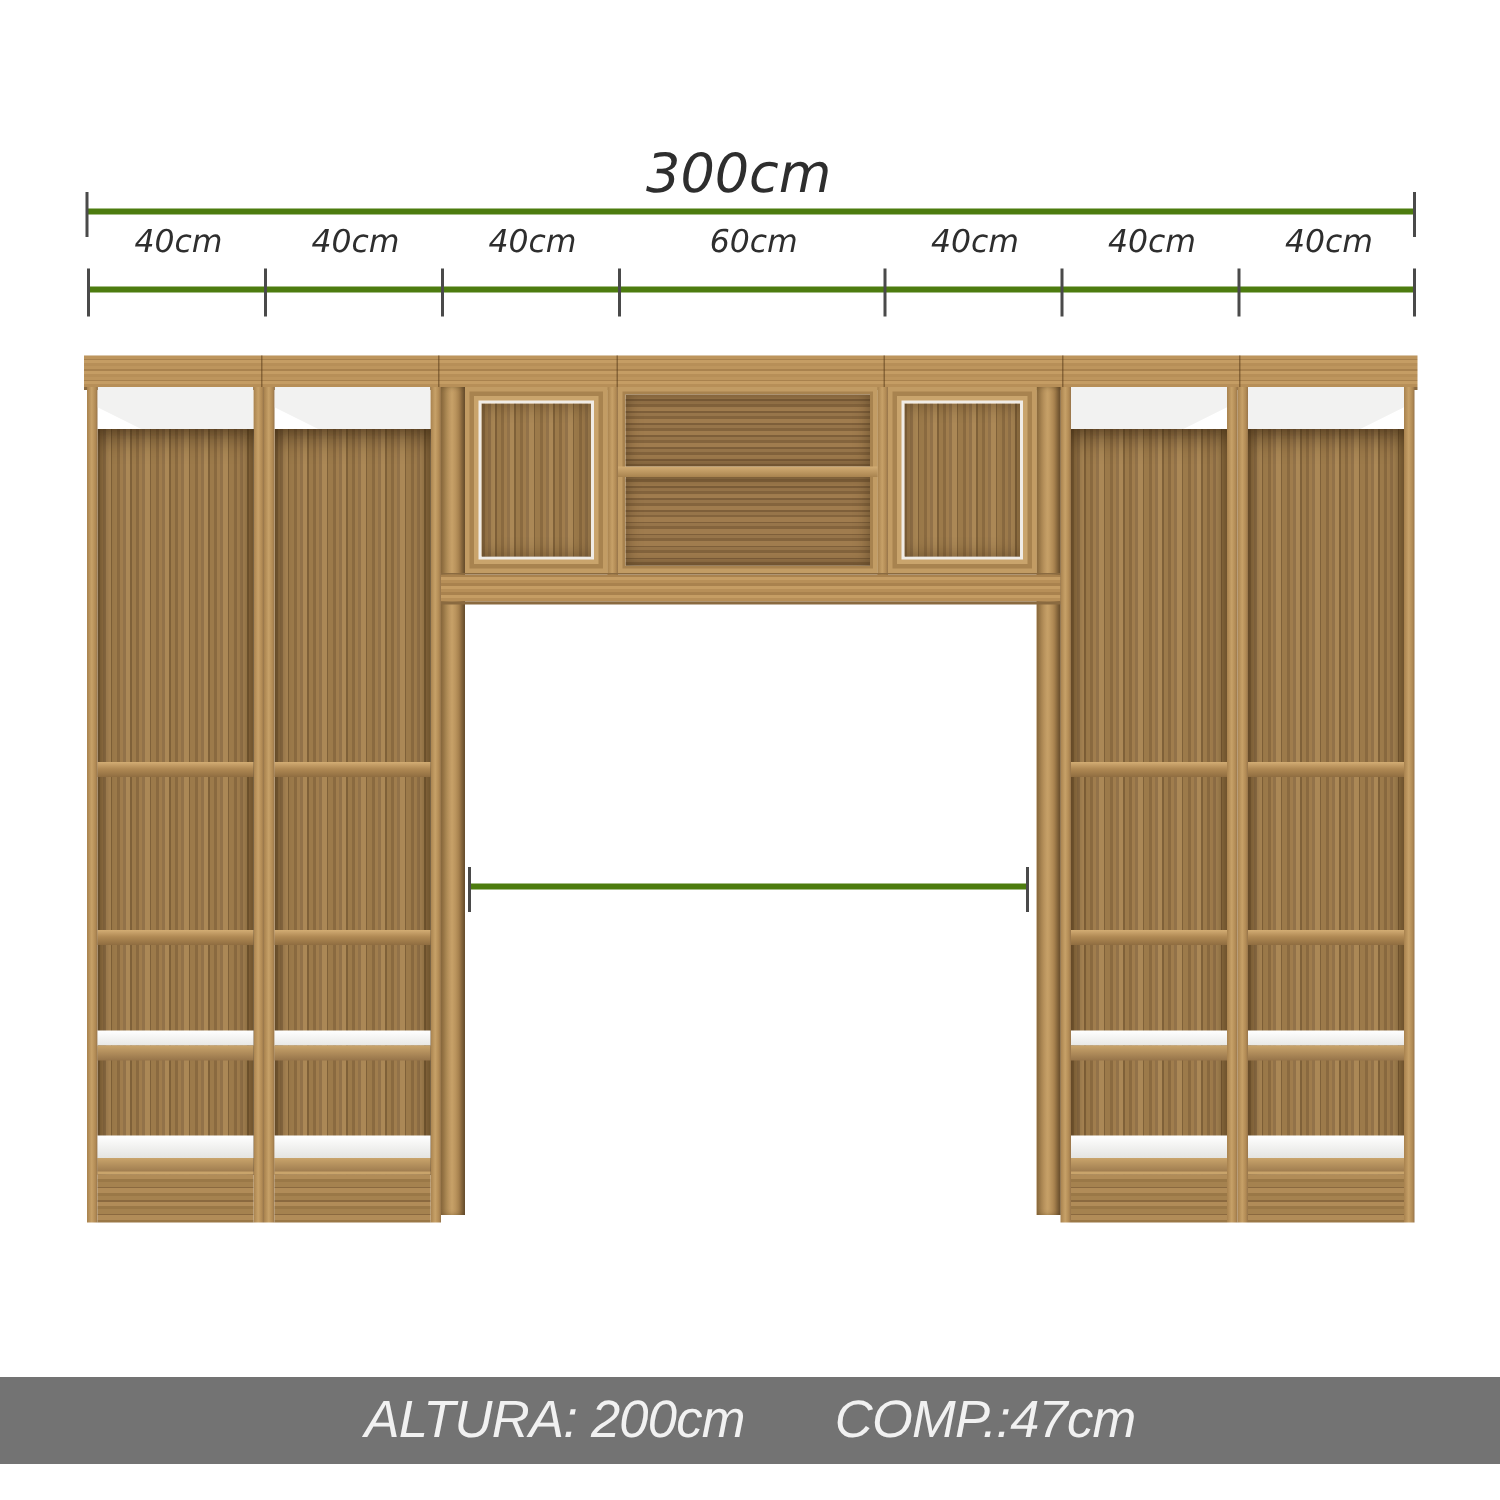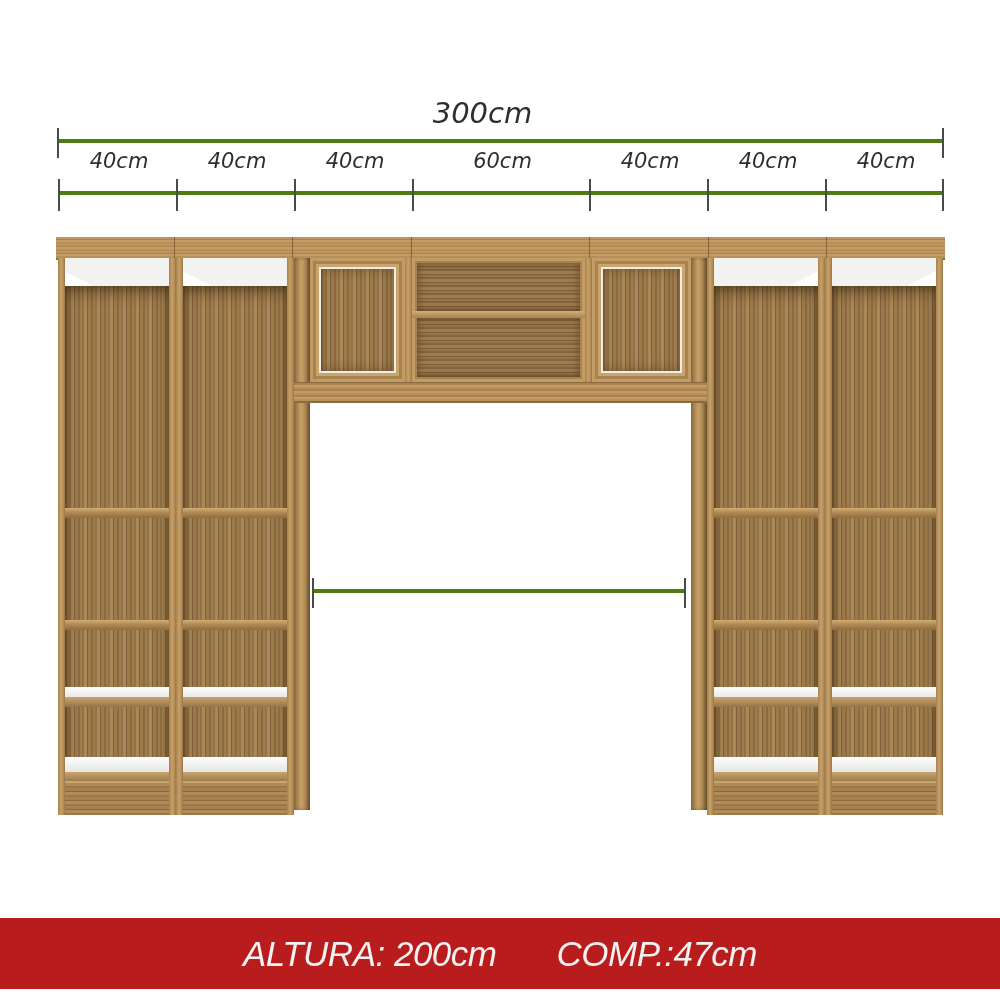--- a/index.html
+++ b/index.html
@@ -4,21 +4,21 @@
 <style>
   html,body{margin:0;padding:0;background:#ffffff;}
   .stage{position:relative;width:1000px;height:1000px;background:#ffffff;overflow:hidden;
          font-family:"DejaVu Sans",sans-serif;}
 
   
   .dim-label{position:absolute;color:#2e2e2e;font-style:italic;text-align:center;}
   .dim-line{position:absolute;height:0;border-top:4px solid #4d7c0f;}
   .tick{position:absolute;width:0;border-left:2px solid #4a4a4a;}
 
-  .total-label{left:40px;top:96px;width:885px;font-size:29px;}
+  .total-label{left:50px;top:96px;width:885px;font-size:36px;}
   .total-line{left:58px;top:139px;width:885px;}
   .total-line .tick{height:30px;top:-15px;}
   .total-line .tick.t-start{left:-1px;}
   .total-line .tick.t-end{right:-1px;}
 
   .seg-line{left:58px;top:191px;width:885px;}
   .seg-cell{position:absolute;top:-16px;height:32px;border-left:2px solid #4a4a4a;}
   .seg-cell .dim-label{left:0;right:0;top:-30px;font-size:21px;position:absolute;}
   .seg-end{position:absolute;right:-1px;top:-16px;height:32px;border-left:2px solid #4a4a4a;}
 
@@ -93,21 +93,21 @@
   .c-center .comp.top{top:5px;height:48px;}
   .c-center .comp.bottom{top:60px;bottom:5px;}
   .midshelf{position:absolute;left:0;right:0;top:53px;height:7px;
       background:linear-gradient(180deg,#d3ad74,#a8834f);}
   .b-bottom{position:absolute;left:294px;top:382px;width:413px;height:18px;
       background:repeating-linear-gradient(0deg,
         #b78f58 0px,#b78f58 2px,#c59d64 2px,#c59d64 4px,#a9824e 4px,#a9824e 6px);
       border-bottom:2px solid #8a6a40;border-top:1px solid #8a6a40;}
 
   
-  .footer{position:absolute;left:0;right:0;top:918px;height:71px;background:#b91c1c;
+  .footer{position:absolute;left:0;right:0;top:918px;height:58px;background:#737373;
       display:flex;align-items:center;justify-content:center;gap:60px;}
   .footer span{color:#f1f1f1;font-family:"Liberation Sans",sans-serif;font-style:italic;
       font-size:35px;letter-spacing:-.5px;white-space:nowrap;}
 </style>
 </head>
 <body>
 
 <div class="stage">
 
   <div class="dim-label total-label">300cm</div>

